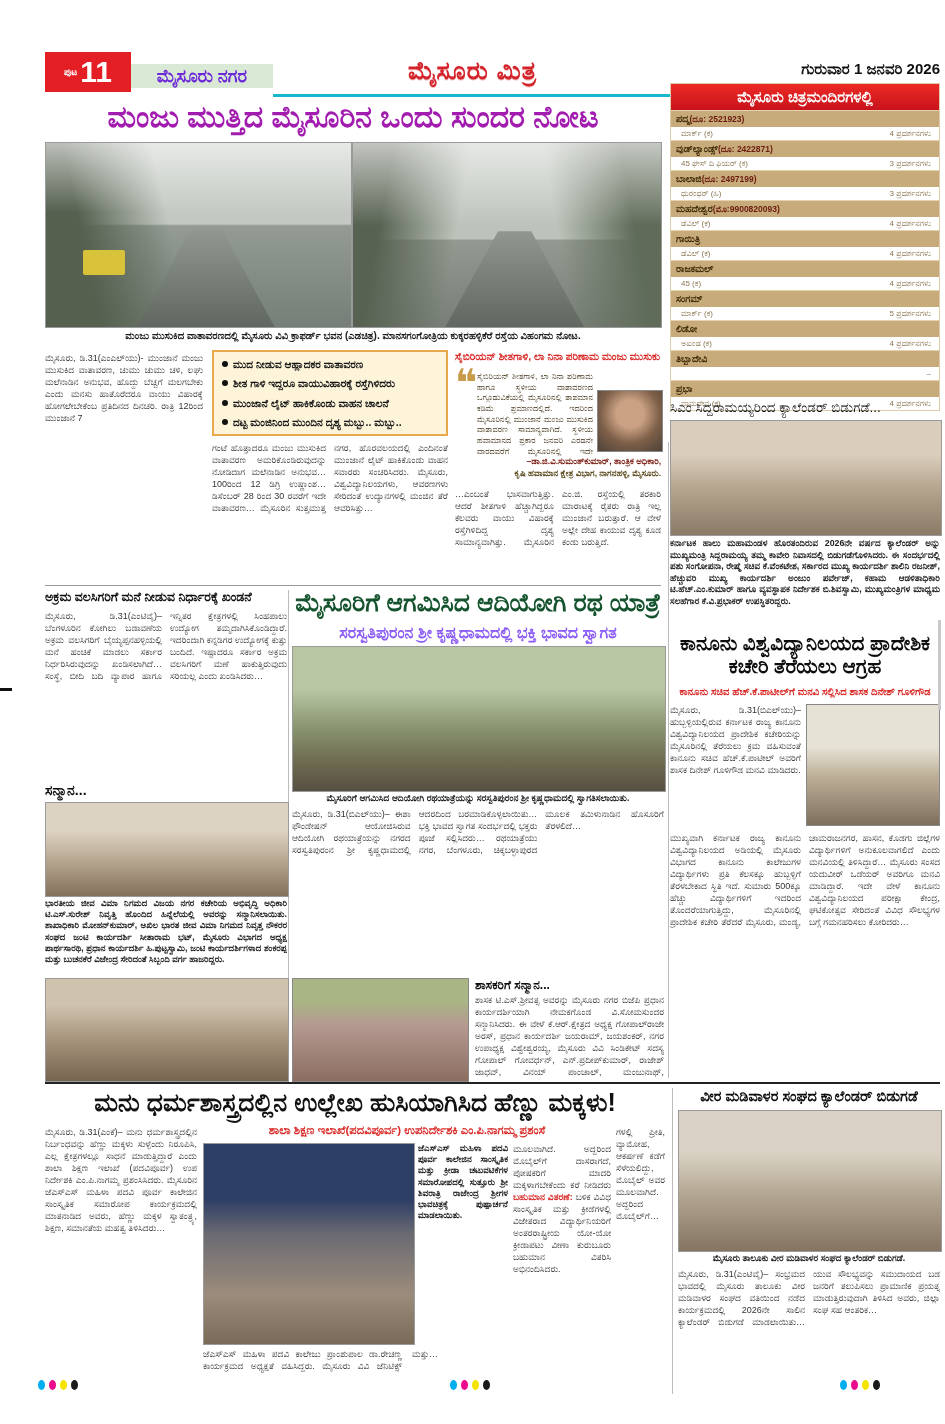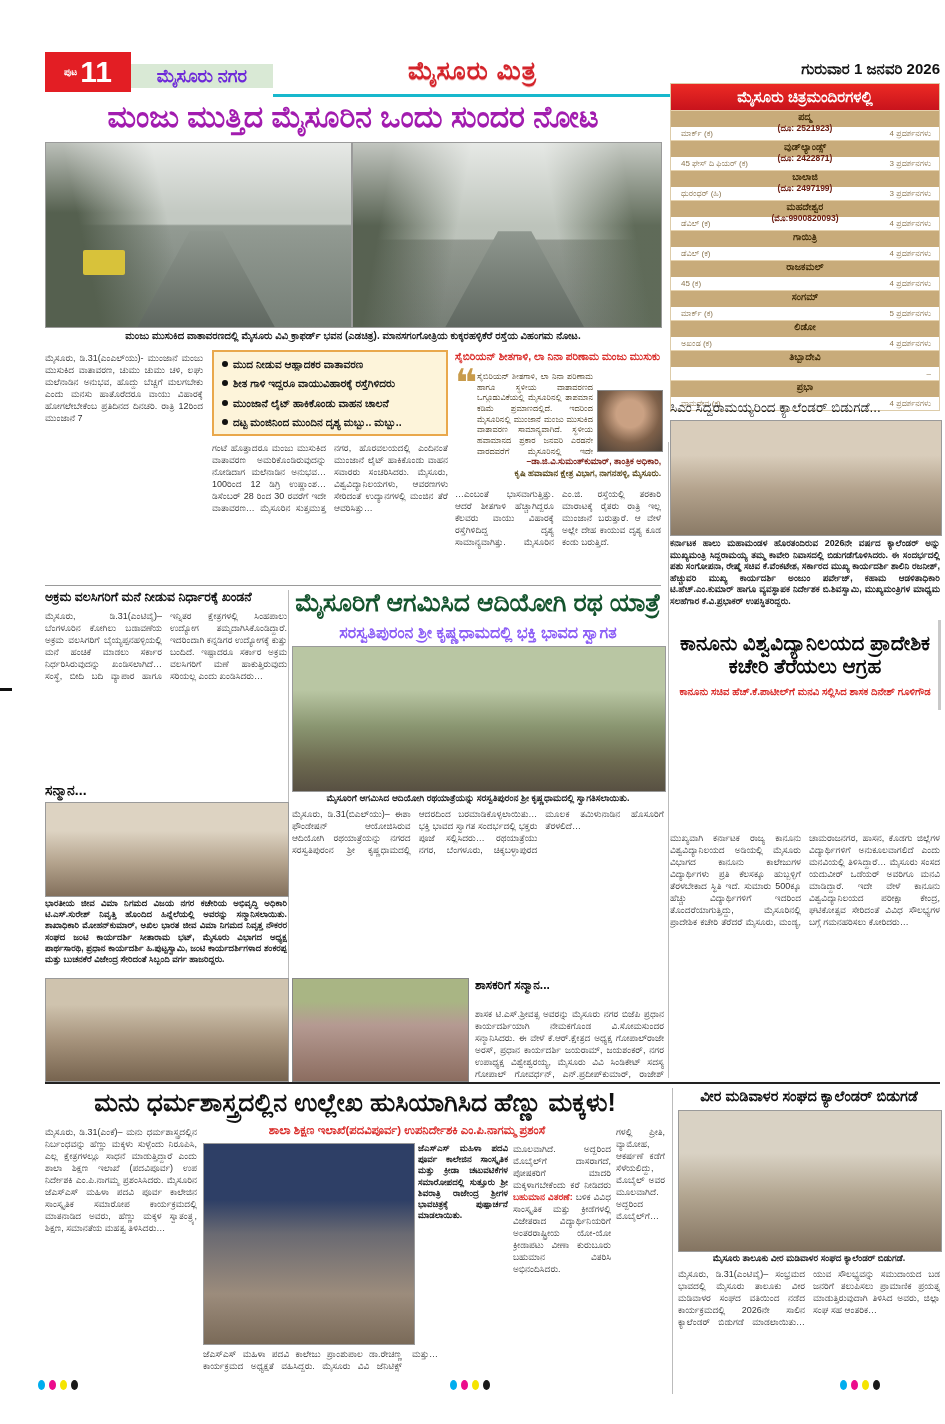--- a/index.html
+++ b/index.html
@@ -52,22 +52,22 @@
   #quote-by1{top:88px;} #quote-by2{top:100px;color:#5a4a1d;}
   #lead-col3{left:455px;top:488px;width:206px;height:94px;overflow:hidden;column-count:2;column-gap:8px;}
   .h-rule{height:1px;background:#9a9a9a;}
   #rule-band1{left:45px;top:585px;width:616px;}
   .v-rule{width:1px;background:#bbb;}
   #vr1{left:288px;top:590px;height:488px;} #vr2{left:668px;top:442px;height:636px;} #vr3{left:672px;top:1088px;height:306px;}
   
   #cinema{left:670px;top:83px;width:270px;border:1px solid #dca;box-sizing:border-box;}
   #cinema-title{background:linear-gradient(180deg,#ec2a24,#c8131c);color:#fff;font-size:15px;font-weight:800;
         text-align:center;padding:4px 0;}
-  .c-name{background:#c8ab7a;display:flex;justify-content:space-between;align-items:center;height:16px;
-        padding:0 5px;font-size:9.5px;font-weight:800;color:#3c2805;border-top:1px solid #e6d2ae;flex-direction:column;}
+  .c-name{background:#c8ab7a;display:flex;align-items:center;height:16px;
+        padding:0 5px;font-size:9.5px;font-weight:800;color:#3c2805;border-top:1px solid #e6d2ae;}
   .c-name .phone{color:#6b1c10;font-size:8.5px;font-weight:800;}
   .c-movie{background:#fff;display:flex;justify-content:space-between;align-items:center;height:13px;
         padding:0 8px 0 10px;font-size:8px;color:#8a7550;}
   
   #cm-headline{left:670px;top:400px;width:292px;font-size:13.5px;font-weight:400;color:#101010;}
   #cm-photo{left:670px;top:420px;width:270px;height:114px;
         background:linear-gradient(180deg,#d9cdbb 0 30%,#b4a38d 60%,#8a7a66 100%);}
   #cm-caption{left:670px;top:538px;width:270px;height:90px;overflow:hidden;font-size:8.8px;font-weight:700;
         line-height:1.32;text-align:justify;color:#222;}
   #law-headline{left:670px;top:632px;width:270px;text-align:center;font-size:20px;font-weight:800;
@@ -92,21 +92,21 @@
   #adi-headline{left:292px;top:588px;width:372px;text-align:center;font-size:25px;font-weight:800;color:#14532d;}
   #adi-subhead{left:292px;top:624px;width:372px;text-align:center;font-size:16px;font-weight:800;color:#8b5cf6;}
   #adi-photo{left:292px;top:646px;width:372px;height:144px;
         background:linear-gradient(180deg,#b9c6a3 0 30%,#8a9671 55%,#6d6a50 80%,#585042 100%);}
   #adi-caption{left:292px;top:793px;width:372px;text-align:center;font-size:9px;font-weight:700;color:#1c1c1c;}
   #adi-body{left:292px;top:808px;width:372px;height:166px;overflow:hidden;column-count:3;column-gap:8px;}
   #mla-block{left:292px;top:978px;width:372px;height:102px;display:flex;gap:6px;}
   #mla-photo{position:relative;width:176px;height:102px;border:1px solid #888;
         background:linear-gradient(180deg,#a9b584 0 22%,#b59a92 45%,#8c6d60 100%);}
   #mla-textcol{width:190px;height:102px;overflow:hidden;}
-  #mla-head{font-size:12px;font-weight:800;color:#0d0d0d;margin-bottom:16px;}
+  #mla-head{font-size:12px;font-weight:800;color:#0d0d0d;margin-bottom:2px;}
   
   #rule-bottom{left:45px;top:1082px;width:895px;height:2px;background:#222;}
   #manu-headline{left:45px;top:1088px;width:620px;font-size:25px;font-weight:800;color:#111;text-align:center;}
   #manu-col1{left:45px;top:1126px;width:152px;height:272px;overflow:hidden;}
   #manu-subhead{left:203px;top:1124px;width:408px;text-align:center;font-size:11.5px;font-weight:800;color:#d92b28;}
   #manu-photo{left:203px;top:1143px;width:210px;height:200px;
         background:linear-gradient(180deg,#2e3f66 0 28%,#6a6a72 45%,#9c8c7c 75%,#7a6a58 100%);}
   #manu-capcol{left:418px;top:1143px;width:90px;height:200px;overflow:hidden;font-size:8.6px;font-weight:700;
         line-height:1.3;text-align:justify;color:#222;}
   #manu-col3{left:513px;top:1143px;width:98px;height:200px;overflow:hidden;}
@@ -306,20 +306,24 @@
         </div>
       </div>
   </div>
 
   <div class="abs" id="cm-headline">ಸಿಎಂ ಸಿದ್ದರಾಮಯ್ಯರಿಂದ ಕ್ಯಾಲೆಂಡರ್ ಬಿಡುಗಡೆ...</div>
   <div class="photo" id="cm-photo"></div>
   <div class="abs" id="cm-caption">ಕರ್ನಾಟಕ ಹಾಲು ಮಹಾಮಂಡಳ ಹೊರತಂದಿರುವ 2026ನೇ ವರ್ಷದ ಕ್ಯಾಲೆಂಡರ್ ಅನ್ನು ಮುಖ್ಯಮಂತ್ರಿ ಸಿದ್ದರಾಮಯ್ಯ ತಮ್ಮ ಕಾವೇರಿ ನಿವಾಸದಲ್ಲಿ ಬಿಡುಗಡೆಗೊಳಿಸಿದರು. ಈ ಸಂದರ್ಭದಲ್ಲಿ ಪಶು ಸಂಗೋಪನಾ, ರೇಷ್ಮೆ ಸಚಿವ ಕೆ.ವೆಂಕಟೇಶ, ಸರ್ಕಾರದ ಮುಖ್ಯ ಕಾರ್ಯದರ್ಶಿ ಶಾಲಿನಿ ರಜನೀಶ್, ಹೆಚ್ಚುವರಿ ಮುಖ್ಯ ಕಾರ್ಯದರ್ಶಿ ಅಂಜುಂ ಪರ್ವೇಜ್, ಕಹಾಮ ಆಡಳಿತಾಧಿಕಾರಿ ಟಿ.ಹೆಚ್.ಎಂ.ಕುಮಾರ್ ಹಾಗೂ ವ್ಯವಸ್ಥಾಪಕ ನಿರ್ದೇಶಕ ಬಿ.ಶಿವಸ್ವಾಮಿ, ಮುಖ್ಯಮಂತ್ರಿಗಳ ಮಾಧ್ಯಮ ಸಲಹೆಗಾರ ಕೆ.ವಿ.ಪ್ರಭಾಕರ್ ಉಪಸ್ಥಿತರಿದ್ದರು.</div>
 
   <div class="abs" id="law-headline">ಕಾನೂನು ವಿಶ್ವವಿದ್ಯಾನಿಲಯದ ಪ್ರಾದೇಶಿಕ ಕಚೇರಿ ತೆರೆಯಲು ಆಗ್ರಹ</div>
   <div class="abs" id="law-subhead">ಕಾನೂನು ಸಚಿವ ಹೆಚ್.ಕೆ.ಪಾಟೀಲ್‌ಗೆ ಮನವಿ ಸಲ್ಲಿಸಿದ ಶಾಸಕ ದಿನೇಶ್ ಗೂಳಿಗೌಡ</div>
+  <div class="abs" id="law-top">
+    <div class="txt body-txt">ಮೈಸೂರು, ಡಿ.31(ಬಿಎಲ್‌ಯು)– ಹುಬ್ಬಳ್ಳಿಯಲ್ಲಿರುವ ಕರ್ನಾಟಕ ರಾಜ್ಯ ಕಾನೂನು ವಿಶ್ವವಿದ್ಯಾನಿಲಯದ ಪ್ರಾದೇಶಿಕ ಕಚೇರಿಯನ್ನು ಮೈಸೂರಿನಲ್ಲಿ ತೆರೆಯಲು ಕ್ರಮ ವಹಿಸುವಂತೆ ಕಾನೂನು ಸಚಿವ ಹೆಚ್.ಕೆ.ಪಾಟೀಲ್ ಅವರಿಗೆ ಶಾಸಕ ದಿನೇಶ್ ಗೂಳಿಗೌಡ ಮನವಿ ಮಾಡಿದರು.</div>
+    <div id="law-photo"></div>
+  </div>
   <div class="abs body-txt" id="law-bottom">ಮುಖ್ಯವಾಗಿ ಕರ್ನಾಟಕ ರಾಜ್ಯ ಕಾನೂನು ವಿಶ್ವವಿದ್ಯಾನಿಲಯದ ಅಡಿಯಲ್ಲಿ ಮೈಸೂರು ವಿಭಾಗದ ಕಾನೂನು ಕಾಲೇಜುಗಳ ವಿದ್ಯಾರ್ಥಿಗಳು ಪ್ರತಿ ಕೆಲಸಕ್ಕೂ ಹುಬ್ಬಳ್ಳಿಗೆ ತೆರಳಬೇಕಾದ ಸ್ಥಿತಿ ಇದೆ. ಸುಮಾರು 500ಕ್ಕೂ ಹೆಚ್ಚು ವಿದ್ಯಾರ್ಥಿಗಳಿಗೆ ಇದರಿಂದ ತೊಂದರೆಯಾಗುತ್ತಿದ್ದು, ಮೈಸೂರಿನಲ್ಲಿ ಪ್ರಾದೇಶಿಕ ಕಚೇರಿ ತೆರೆದರೆ ಮೈಸೂರು, ಮಂಡ್ಯ, ಚಾಮರಾಜನಗರ, ಹಾಸನ, ಕೊಡಗು ಜಿಲ್ಲೆಗಳ ವಿದ್ಯಾರ್ಥಿಗಳಿಗೆ ಅನುಕೂಲವಾಗಲಿದೆ ಎಂದು ಮನವಿಯಲ್ಲಿ ತಿಳಿಸಿದ್ದಾರೆ… ಮೈಸೂರು ಸಂಸದ ಯದುವೀರ್ ಒಡೆಯರ್ ಅವರಿಗೂ ಮನವಿ ಮಾಡಿದ್ದಾರೆ. ಇದೇ ವೇಳೆ ಕಾನೂನು ವಿಶ್ವವಿದ್ಯಾನಿಲಯದ ಪರೀಕ್ಷಾ ಕೇಂದ್ರ, ಘಟಿಕೋತ್ಸವ ಸೇರಿದಂತೆ ವಿವಿಧ ಸೌಲಭ್ಯಗಳ ಬಗ್ಗೆ ಗಮನಹರಿಸಲು ಕೋರಿದರು…</div>
 
   <div class="abs" id="imm-headline">ಅಕ್ರಮ ವಲಸಿಗರಿಗೆ ಮನೆ ನೀಡುವ ನಿರ್ಧಾರಕ್ಕೆ ಖಂಡನೆ</div>
   <div class="abs body-txt" id="imm-body">ಮೈಸೂರು, ಡಿ.31(ಎಂಟಿವೈ)– ಬೆಂಗಳೂರಿನ ಕೋಗಿಲು ಬಡಾವಣೆಯ ಅಕ್ರಮ ವಲಸಿಗರಿಗೆ ಬೈಯ್ಯಪ್ಪನಹಳ್ಳಿಯಲ್ಲಿ ಮನೆ ಹಂಚಿಕೆ ಮಾಡಲು ಸರ್ಕಾರ ನಿರ್ಧರಿಸಿರುವುದನ್ನು ಖಂಡಿಸಲಾಗಿದೆ… ಸಂಸ್ಥೆ, ಬೀದಿ ಬದಿ ವ್ಯಾಪಾರ ಹಾಗೂ ಇನ್ನಿತರ ಕ್ಷೇತ್ರಗಳಲ್ಲಿ ಸಿಂಹಪಾಲು ಉದ್ಯೋಗ ತಮ್ಮದಾಗಿಸಿಕೊಂಡಿದ್ದಾರೆ. ಇದರಿಂದಾಗಿ ಕನ್ನಡಿಗರ ಉದ್ಯೋಗಕ್ಕೆ ಕುತ್ತು ಬಂದಿದೆ. ಇಷ್ಟಾದರೂ ಸರ್ಕಾರ ಅಕ್ರಮ ವಲಸಿಗರಿಗೆ ಮಣೆ ಹಾಕುತ್ತಿರುವುದು ಸರಿಯಲ್ಲ ಎಂದು ಖಂಡಿಸಿದರು…</div>
 
   <div class="abs" id="sanmana-head">ಸನ್ಮಾನ...</div>
   <div class="photo" id="sanmana-photo"></div>
   <div class="abs" id="sanmana-caption">ಭಾರತೀಯ ಜೀವ ವಿಮಾ ನಿಗಮದ ವಿಜಯ ನಗರ ಕಚೇರಿಯ ಅಭಿವೃದ್ಧಿ ಅಧಿಕಾರಿ ಟಿ.ಎಸ್.ಸುರೇಶ್ ನಿವೃತ್ತಿ ಹೊಂದಿದ ಹಿನ್ನೆಲೆಯಲ್ಲಿ ಅವರನ್ನು ಸನ್ಮಾನಿಸಲಾಯಿತು. ಶಾಖಾಧಿಕಾರಿ ಮೋಹನ್‌ಕುಮಾರ್, ಅಖಿಲ ಭಾರತ ಜೀವ ವಿಮಾ ನಿಗಮದ ನಿವೃತ್ತ ನೌಕರರ ಸಂಘದ ಜಂಟಿ ಕಾರ್ಯದರ್ಶಿ ಸೀತಾರಾಮ ಭಟ್, ಮೈಸೂರು ವಿಭಾಗದ ಅಧ್ಯಕ್ಷ ಪಾರ್ಥಸಾರಥಿ, ಪ್ರಧಾನ ಕಾರ್ಯದರ್ಶಿ ಹಿ.ಪುಟ್ಟಸ್ವಾಮಿ, ಜಂಟಿ ಕಾರ್ಯದರ್ಶಿಗಳಾದ ಶಂಕರಪ್ಪ ಮತ್ತು ಬುಚನಕೆರೆ ವಿಜೇಂದ್ರ ಸೇರಿದಂತೆ ಸಿಬ್ಬಂದಿ ವರ್ಗ ಹಾಜರಿದ್ದರು.</div>
   <div class="photo" id="leftbottom-photo"></div>
 

